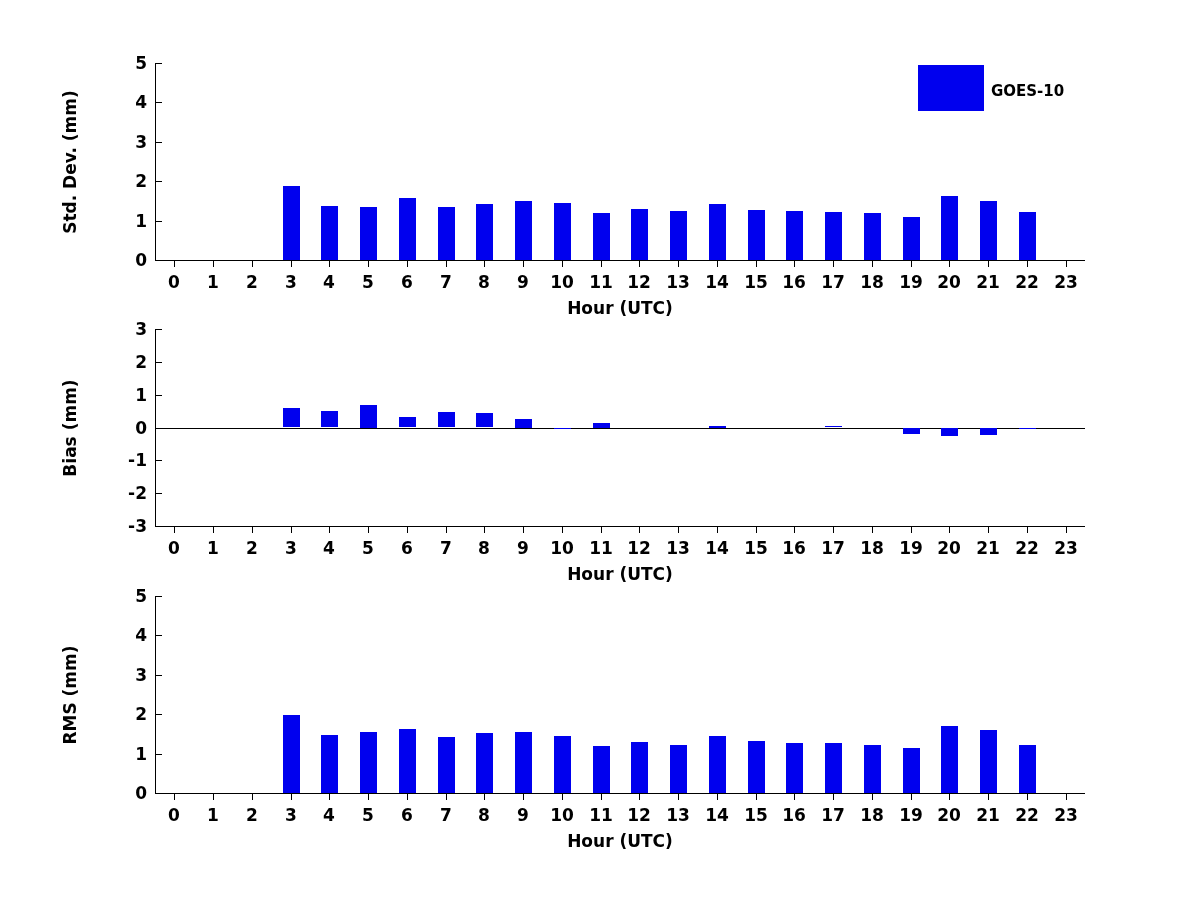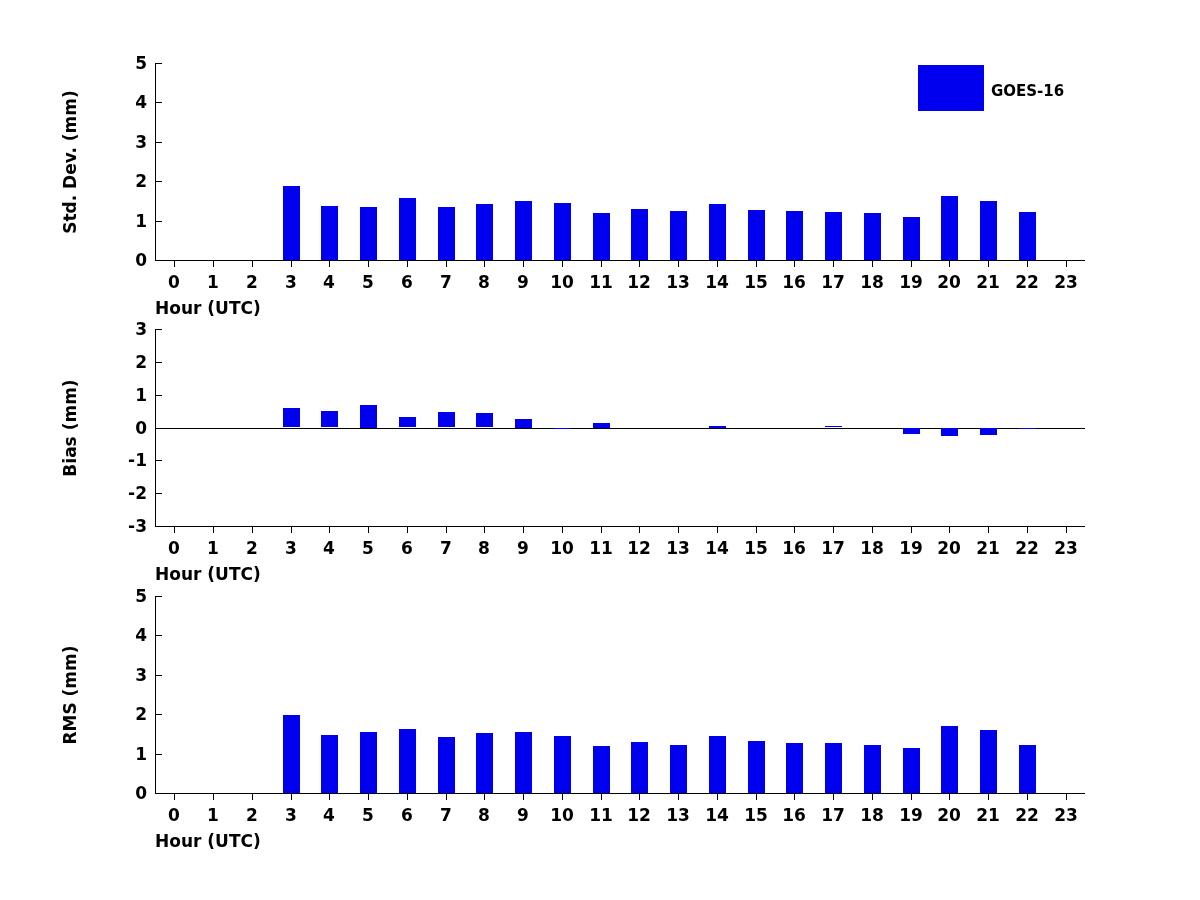--- a/index.html
+++ b/index.html
@@ -58,20 +58,21 @@
     position: absolute;
     font-size: 17px;
     font-weight: bold;
     text-align: center;
     line-height: 1;
   }
   .xaxis-title {
     position: absolute;
     font-size: 17px;
     font-weight: bold;
+    text-align: center;
     line-height: 1;
   }
   .yaxis-title {
     position: absolute;
     font-size: 17px;
     font-weight: bold;
     transform-origin: 0 0;
     transform: rotate(-90deg);
     white-space: nowrap;
     line-height: 1;
@@ -353,14 +354,14 @@
         <div class="tick" style="left: 872px; top: 197px; height: 7px;"></div>
         <div class="xtick-label" style="left: 852px; top: 211px; width: 40px;">22</div>
         <div class="bar" style="left: 863.5px; top: 149px; width: 17px; height: 48px; background: rgb(0, 0, 238);"></div>
         <div class="tick" style="left: 911px; top: 197px; height: 7px;"></div>
         <div class="xtick-label" style="left: 891px; top: 211px; width: 40px;">23</div>
         <div class="xaxis-title" style="left: 0px; top: 237px; width: 930px;">Hour (UTC)</div>
         <div class="yaxis-title" style="left: -93px; top: 98.5px; transform: rotate(-90deg) translate(-50%, 0px);">RMS (mm)</div>
       </div>
     </div>
 <div class="legend-swatch" style="left: 918px; top: 65px; width: 66px; height: 46px; background: rgb(0, 0, 238);"></div>
-    <div class="legend-label" style="left: 991px; top: 84px;">GOES-16</div>
+    <div class="legend-label" style="left: 991px; top: 84px;">GOES-10</div>
   </div>
 
 </body></html>

